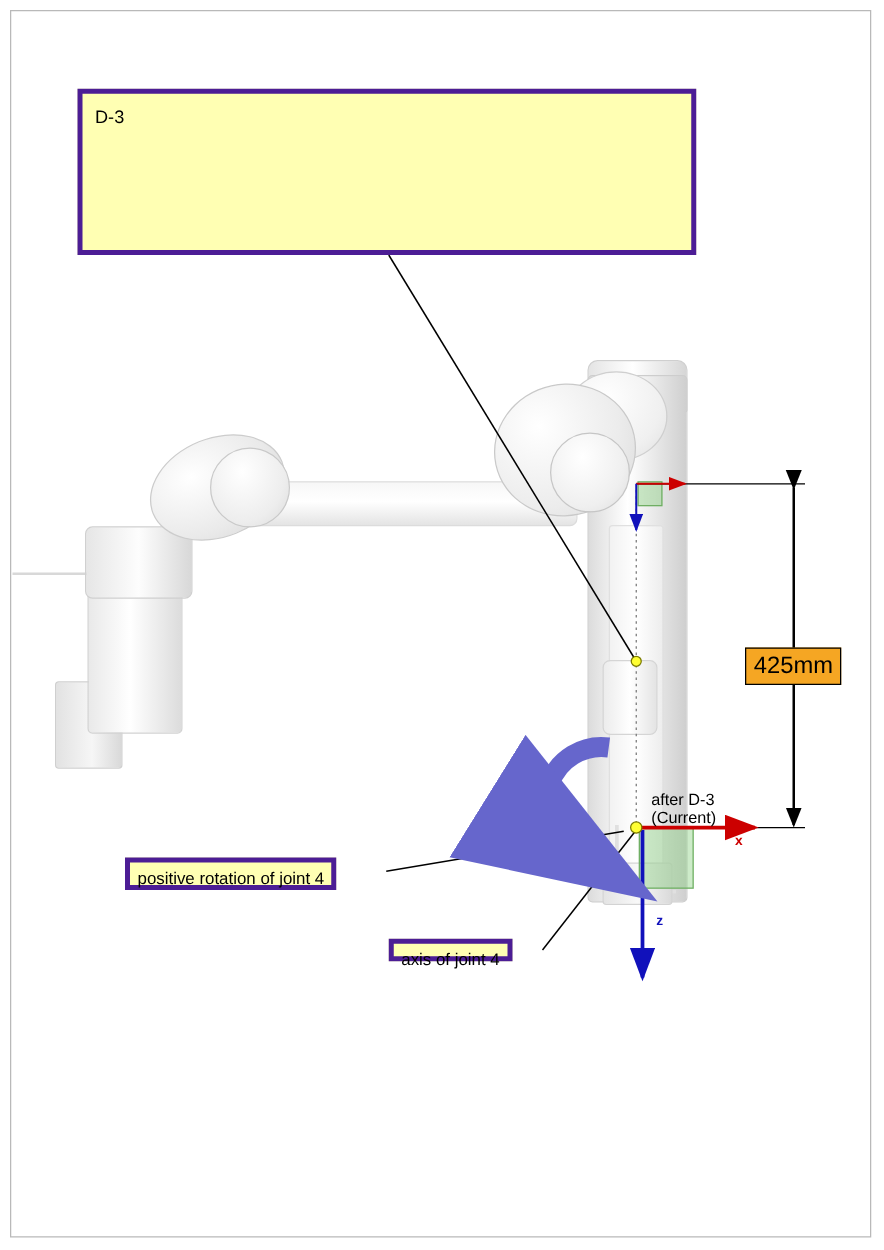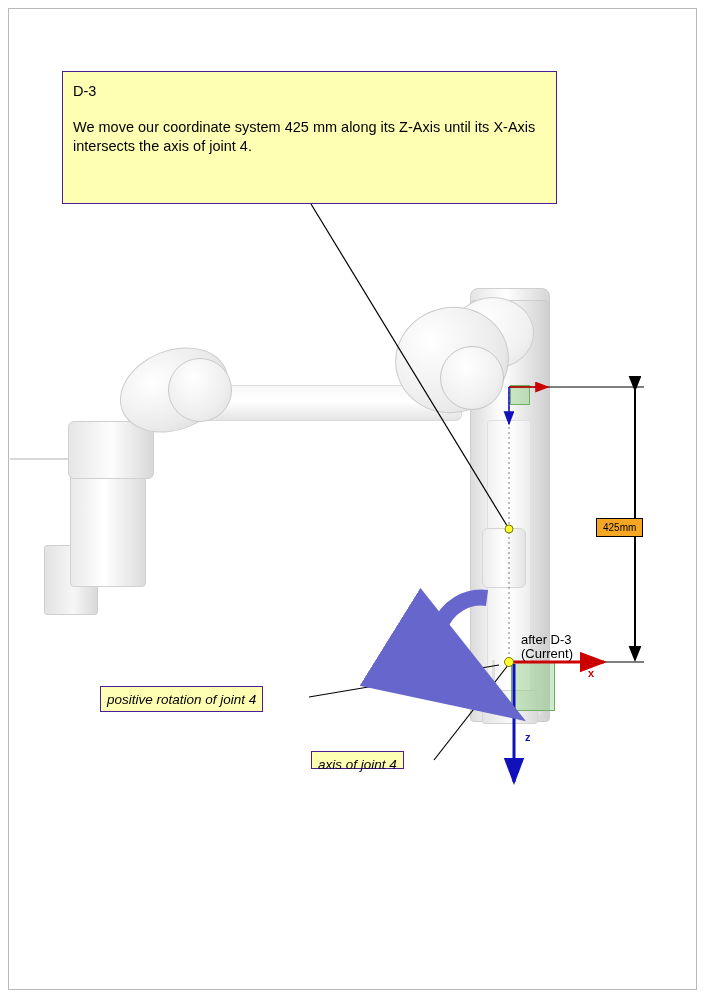--- a/index.html
+++ b/index.html
@@ -24,21 +24,21 @@
     width: 689px;
     height: 982px;
     border: 1px solid #b9b9b9;
     box-sizing: border-box;
   }
 
   
   .callout {
     position: absolute;
     background: #ffffb3;
-    border: 1px solid #4c1d95;
+    border: 4px solid #4c1d95;
     box-sizing: border-box;
     font-size: 13px;
     color: #000000;
     line-height: 1.35;
     padding: 6px 8px;
   }
   .callout.main {
     left: 62px;
     top: 71px;
     width: 495px;
@@ -47,41 +47,40 @@
     padding: 10px 10px;
   }
   .callout.main .line-title { margin: 0 0 16px 0; }
   .callout.main .line-body { margin: 0 0 4px 0; }
   .callout.main .line-code { margin: 18px 0 0 0; }
 
   .callout.small {
     font-size: 13.5px;
     padding: 4px 6px;
     white-space: nowrap;
-    font-style: italic;
   }
   #callout-rotation {
     left: 100px;
     top: 686px;
     height: 26px;
   }
   #callout-axis {
     left: 311px;
     top: 751px;
     height: 18px;
   }
 
   
   #badge-425 {
     position: absolute;
     left: 596px;
     top: 518px;
     background: #f5a623;
     border: 1px solid #000000;
-    font-size: 10px;
+    font-size: 19px;
     padding: 3px 6px;
     color: #000000;
     white-space: nowrap;
   }
 
   
   #overlay {
     position: absolute;
     left: 0;
     top: 0;
@@ -274,21 +273,20 @@
     <path d="M 487 598 A 44 44 0 0 0 458 679" stroke="#6666cc" stroke-width="16" fill="none" stroke-linecap="butt" marker-end="url(#arrow-violet)"></path>
   </svg>
 
   <div class="sys-label" id="label-after-d3">after D-3</div>
   <div class="sys-label" id="label-current">(Current)</div>
   <div class="axis-label" id="label-x-axis">x</div>
   <div class="axis-label" id="label-z-axis">z</div>
 
   <div class="callout main">
     <p class="line-title">D-3</p>
-    <p class="line-body">We move our coordinate system  425 mm along its Z-Axis until its X-Axis intersects the axis of joint 4.</p>
   </div>
 
   <div class="callout small" id="callout-rotation">positive rotation of joint 4</div>
 
   <div class="callout small" id="callout-axis">axis of joint 4</div>
 
   <div id="badge-425">425mm</div>
 
 </div>
 

